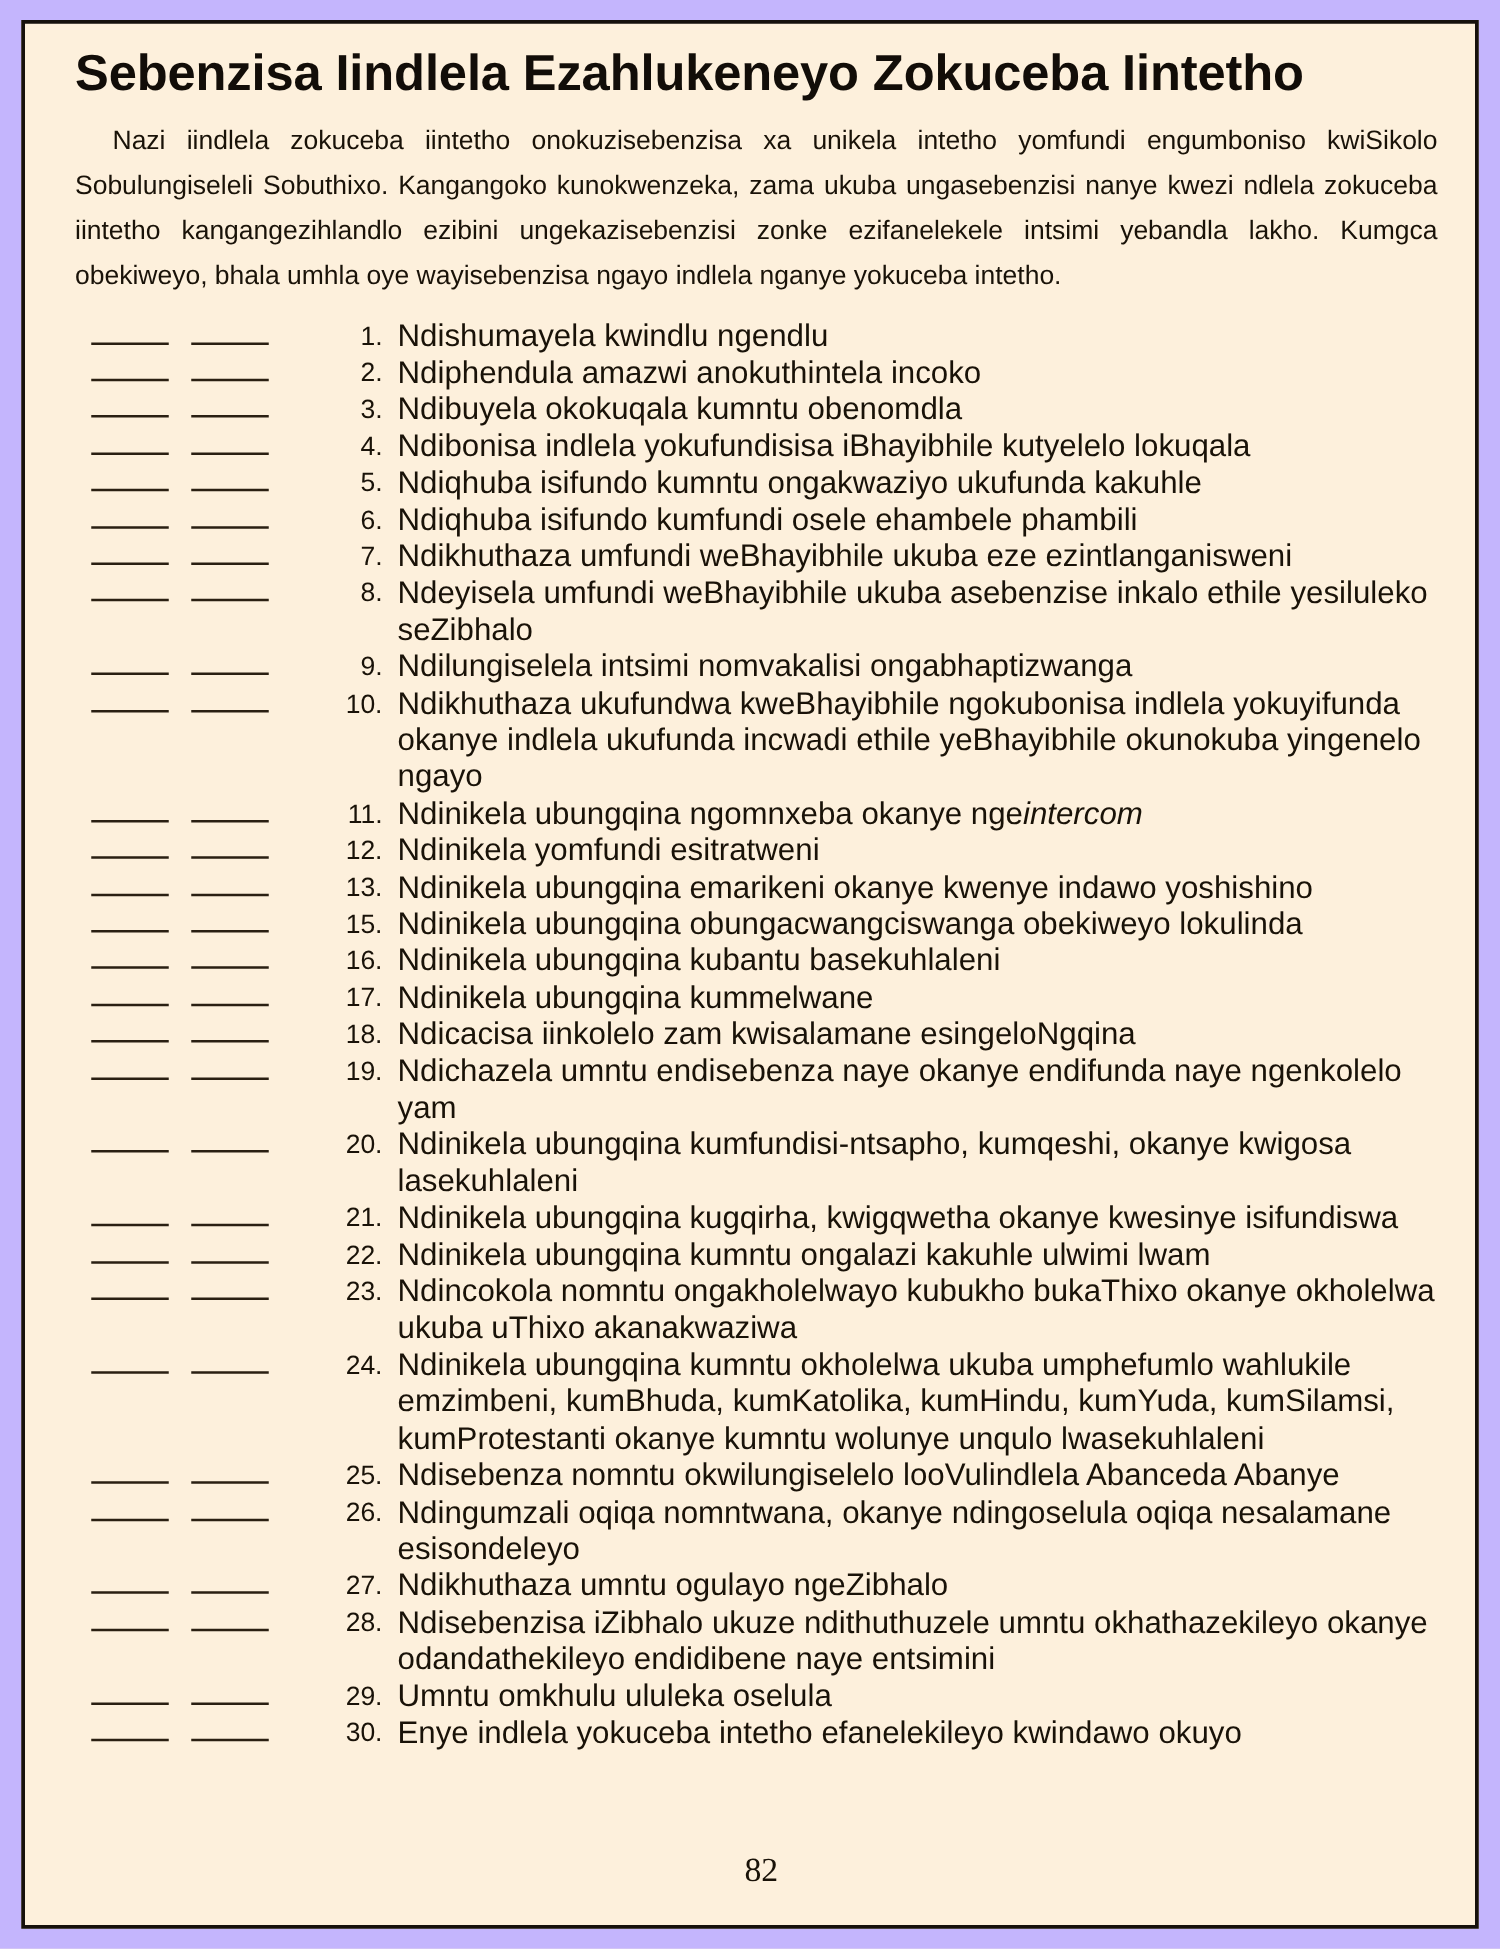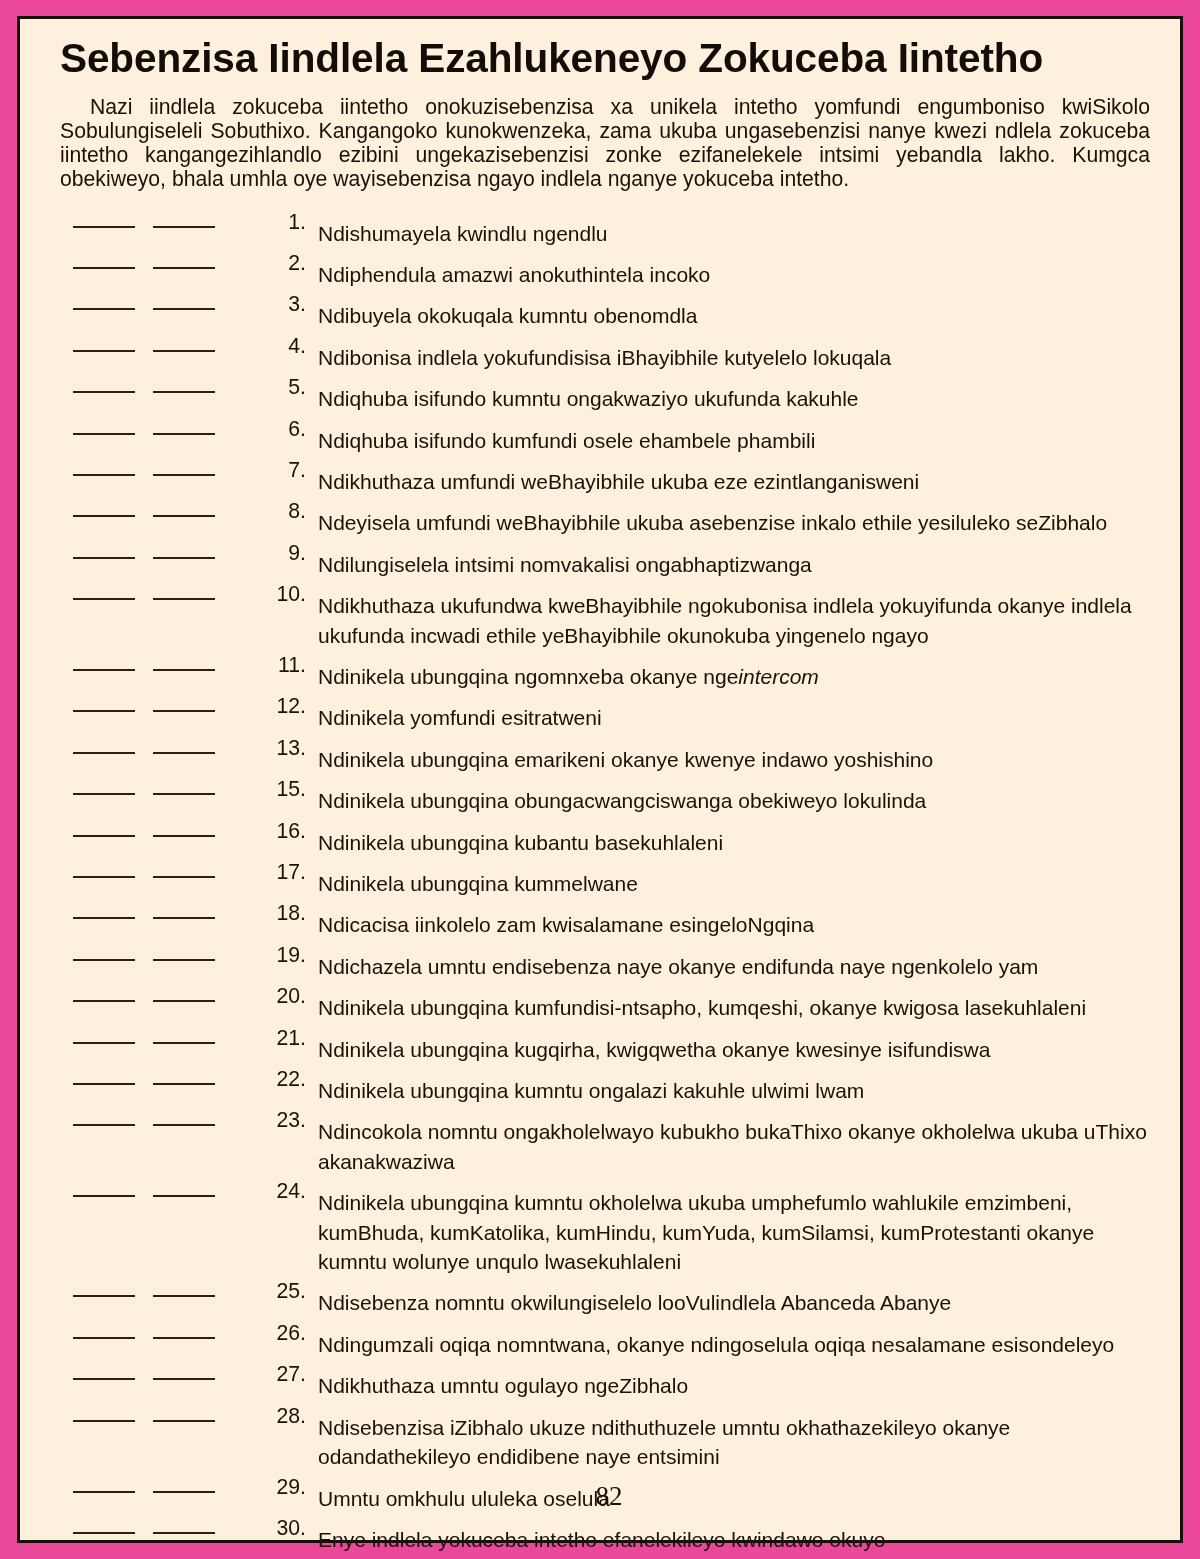--- a/index.html
+++ b/index.html
@@ -14,21 +14,21 @@
     color: #1a1410;
     overflow: hidden;
   }
 
   .page {
     position: absolute;
     left: 0;
     top: 0;
     width: 1200px;
     height: 1559px;
-    background: #ec4899;
+    background: #c4b5fd;
     box-sizing: border-box;
   }
 
   .page-frame {
     position: absolute;
     left: 17px;
     top: 16px;
     right: 17px;
     bottom: 16px;
     border: 3px solid #16110c;
@@ -49,21 +49,21 @@
     font-weight: bold;
     letter-spacing: -0.1px;
     line-height: 1.05;
     margin: 0 0 2px 0;
     white-space: nowrap;
     color: #120d08;
   }
 
   .intro {
     font-size: 21.2px;
-    line-height: 24px;
+    line-height: 36px;
     text-indent: 30px;
     margin: 15px 0 16px 0;
     padding-right: 8px;
     text-align: justify;
     color: #191208;
     hyphens: manual;
   }
 
   .col-header {
     margin-top: 18px;
@@ -107,25 +107,24 @@
   .num {
     flex: 0 0 46px;
     text-align: right;
     font-size: 21.2px;
     line-height: 29.4px;
     color: #191208;
   }
 
   .itext {
     flex: 1 1 auto;
-    font-size: 21px;
+    font-size: 25px;
     line-height: 29.4px;
     padding-left: 12px;
     color: #191208;
-    margin-top: 12px;
   }
   .itext i { }
 
   .page-number {
     position: absolute;
     left: 0;
     right: 0;
     bottom: 18px;
     text-align: center;
     font-family: "Liberation Serif", serif;

